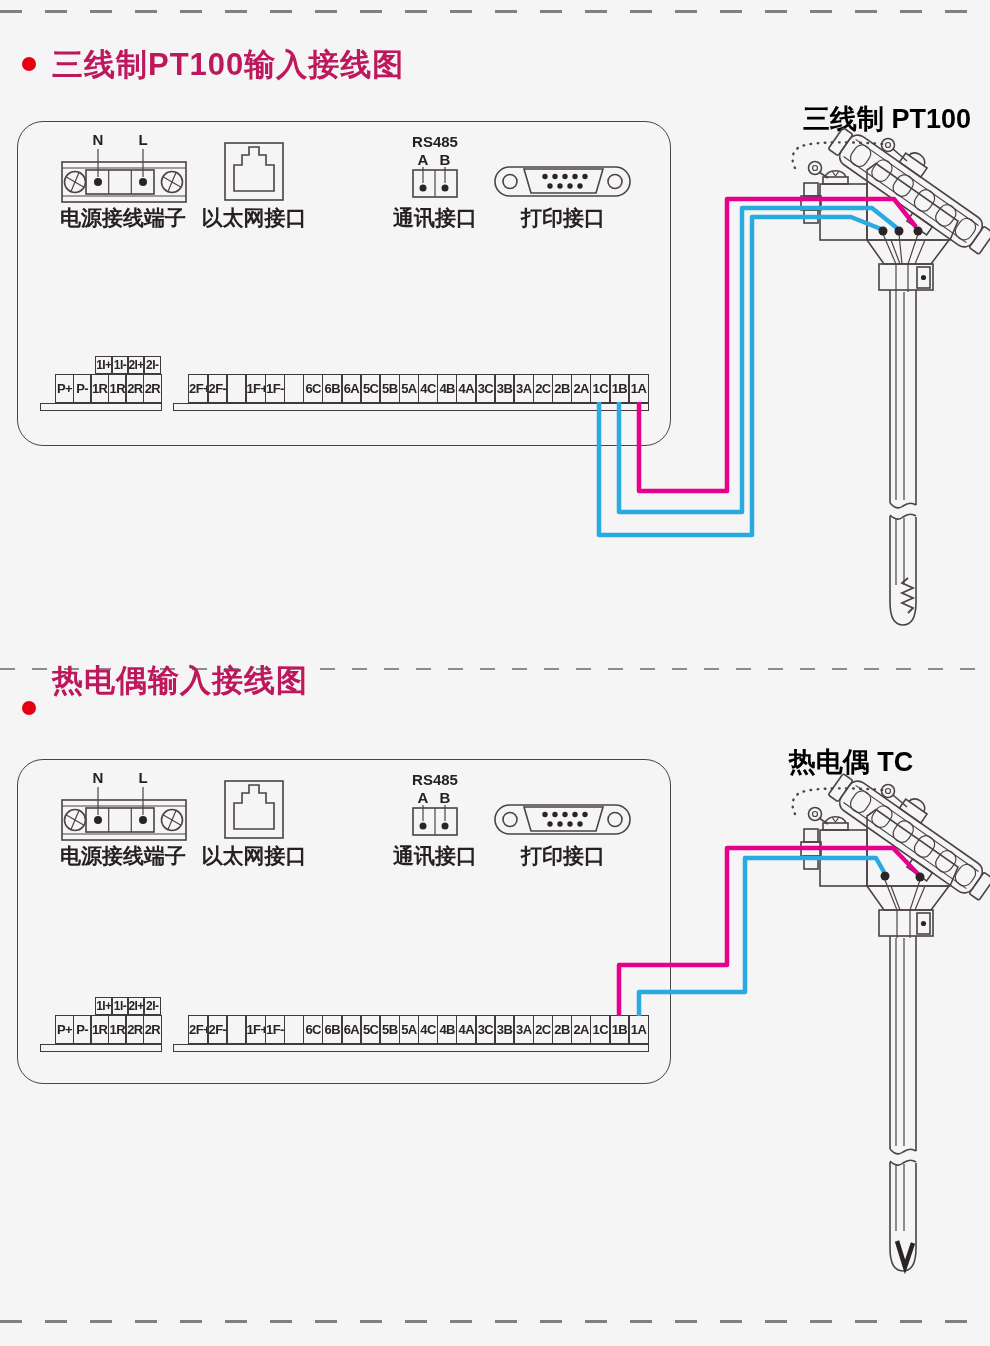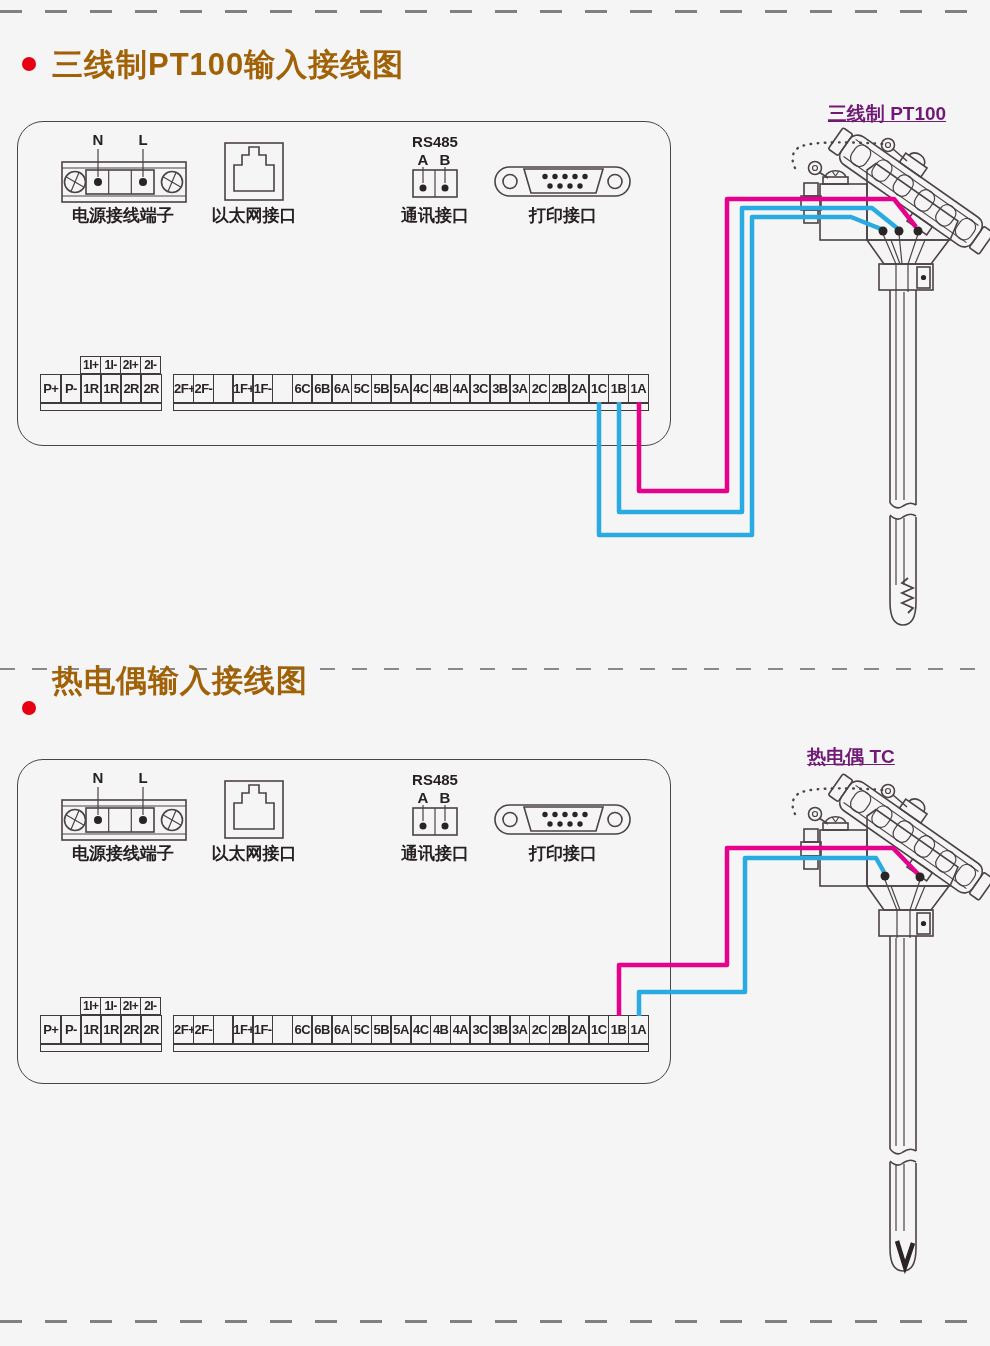--- a/index.html
+++ b/index.html
@@ -9,33 +9,33 @@
     font-family:"Liberation Sans","DejaVu Sans",sans-serif;
     color:#1a1a1a;
   }
   .dash-long{position:absolute;left:0;right:0;height:3px;
     background:repeating-linear-gradient(90deg,#808080 0 22px,transparent 22px 45px);}
   .dash-short{position:absolute;left:0;right:0;height:2px;
     background:repeating-linear-gradient(90deg,#8a8a8a 0 15px,transparent 15px 32px);}
   .bullet{position:absolute;left:22px;width:14px;height:14px;border-radius:50%;
     background:var(--accent_red,#e60012);}
   .sec-title{position:absolute;left:52px;font-size:31px;font-weight:bold;
-    letter-spacing:1px;color:#a16207;white-space:nowrap;}
+    letter-spacing:1px;color:#be185d;white-space:nowrap;}
   .panel{position:absolute;left:17px;width:652px;height:323px;
     border:1.6px solid var(--line,#4c4347);border-radius:26px;background:transparent;}
-  .plabel{position:absolute;font-size:17px;font-weight:bold;color:#262022;
+  .plabel{position:absolute;font-size:21px;font-weight:bold;color:#262022;
     text-align:center;white-space:nowrap;}
   .slabel{position:absolute;font-size:15px;font-weight:bold;color:#262022;
     text-align:center;white-space:nowrap;}
-  .sensor-label{position:absolute;width:190px;text-align:center;font-size:19px;
-    font-weight:bold;color:#701a75;white-space:nowrap;text-decoration:underline;}
+  .sensor-label{position:absolute;width:190px;text-align:center;font-size:27px;
+    font-weight:bold;color:#000000;white-space:nowrap;}
   .tstrip{position:absolute;display:flex;}
   .tcell{flex:1;border:1.5px solid #403a3d;margin-left:-1.5px;
     text-align:center;font-weight:bold;color:#2a2426;overflow:hidden;}
-  .tcell:first-child{margin-left:0;}
+  .tcell:first-child{margin-left:15px;}
   .row-main .tcell{font-size:13px;line-height:27px;letter-spacing:-0.6px;}
   .row-aux .tcell{font-size:12px;line-height:16px;letter-spacing:-0.6px;}
   .substrip{position:absolute;height:8px;border:1.5px solid #403a3d;box-sizing:border-box;}
   #art{position:absolute;left:0;top:0;pointer-events:none;}
   .ln{stroke:var(--line,#4c4347);fill:none;stroke-width:1.6px;}
   .lnthin{stroke:var(--line,#4c4347);fill:none;stroke-width:1.2px;}
   .dk{fill:#2a2426;stroke:none;}
   .wire{fill:none;stroke-width:4.5px;stroke-linejoin:round;}
   .wp{stroke:var(--wire_pink,#e6008c);}
   .wb{stroke:var(--wire_blue,#29abe2);}

